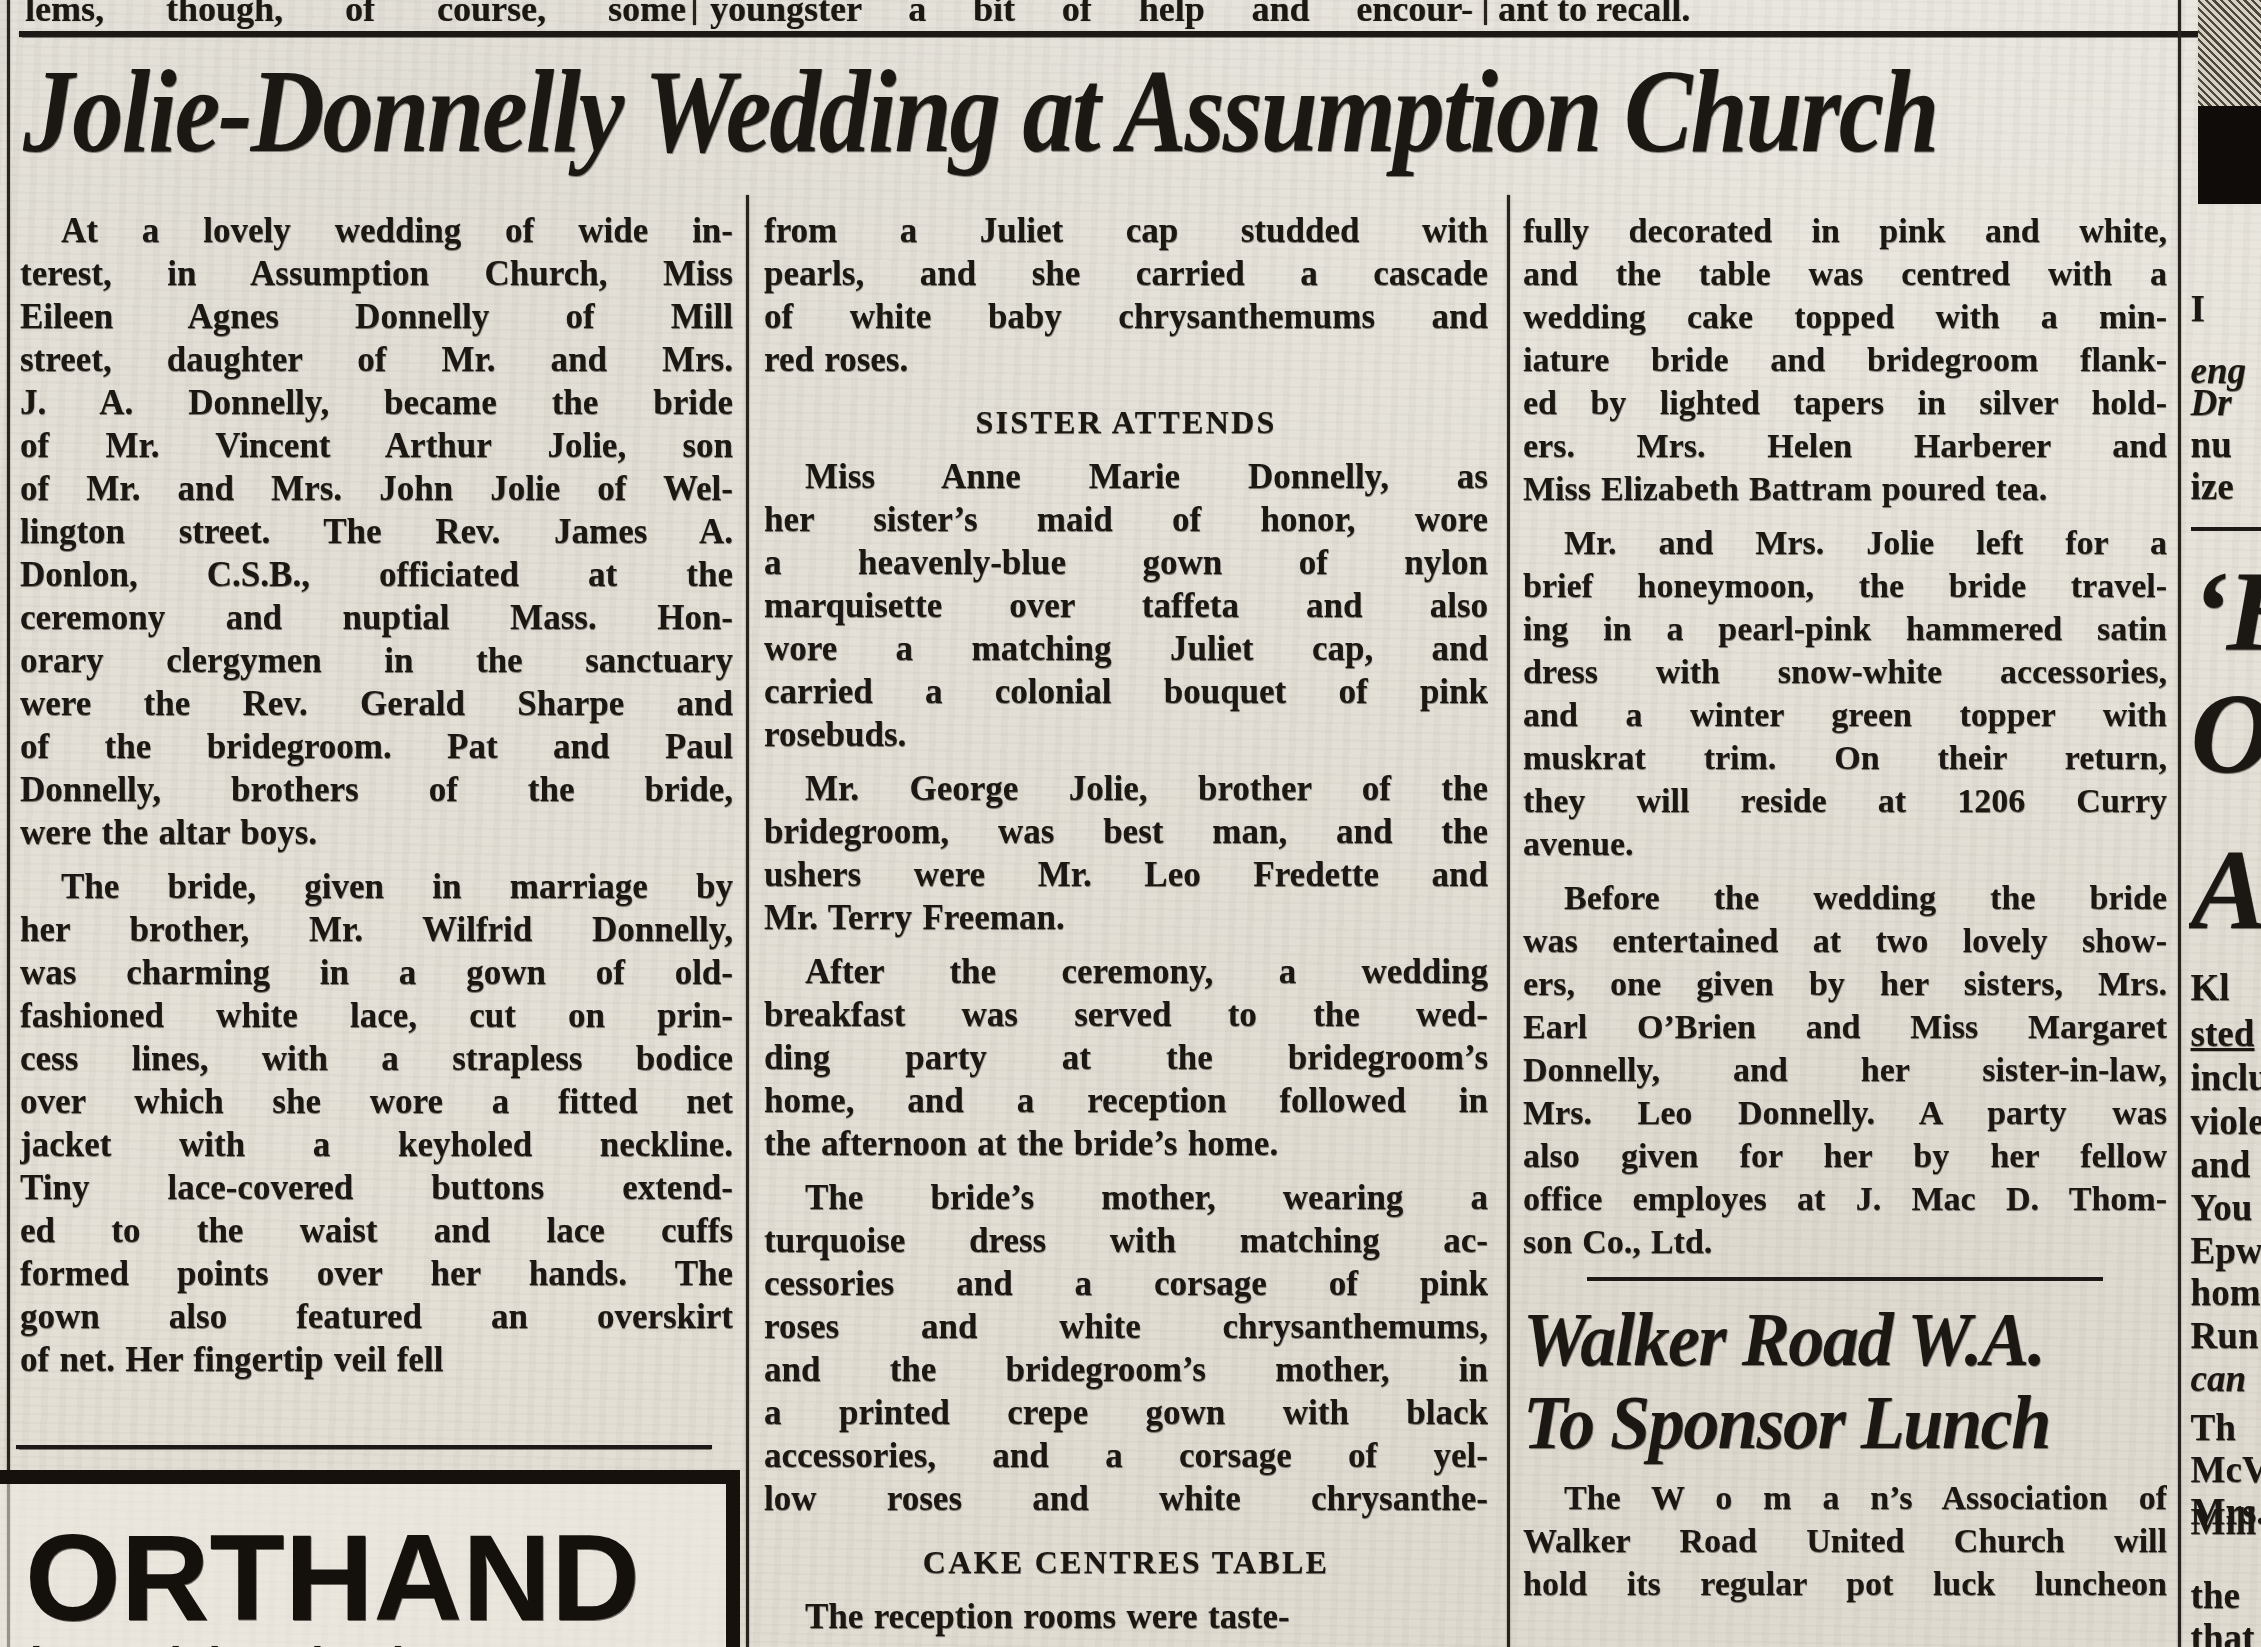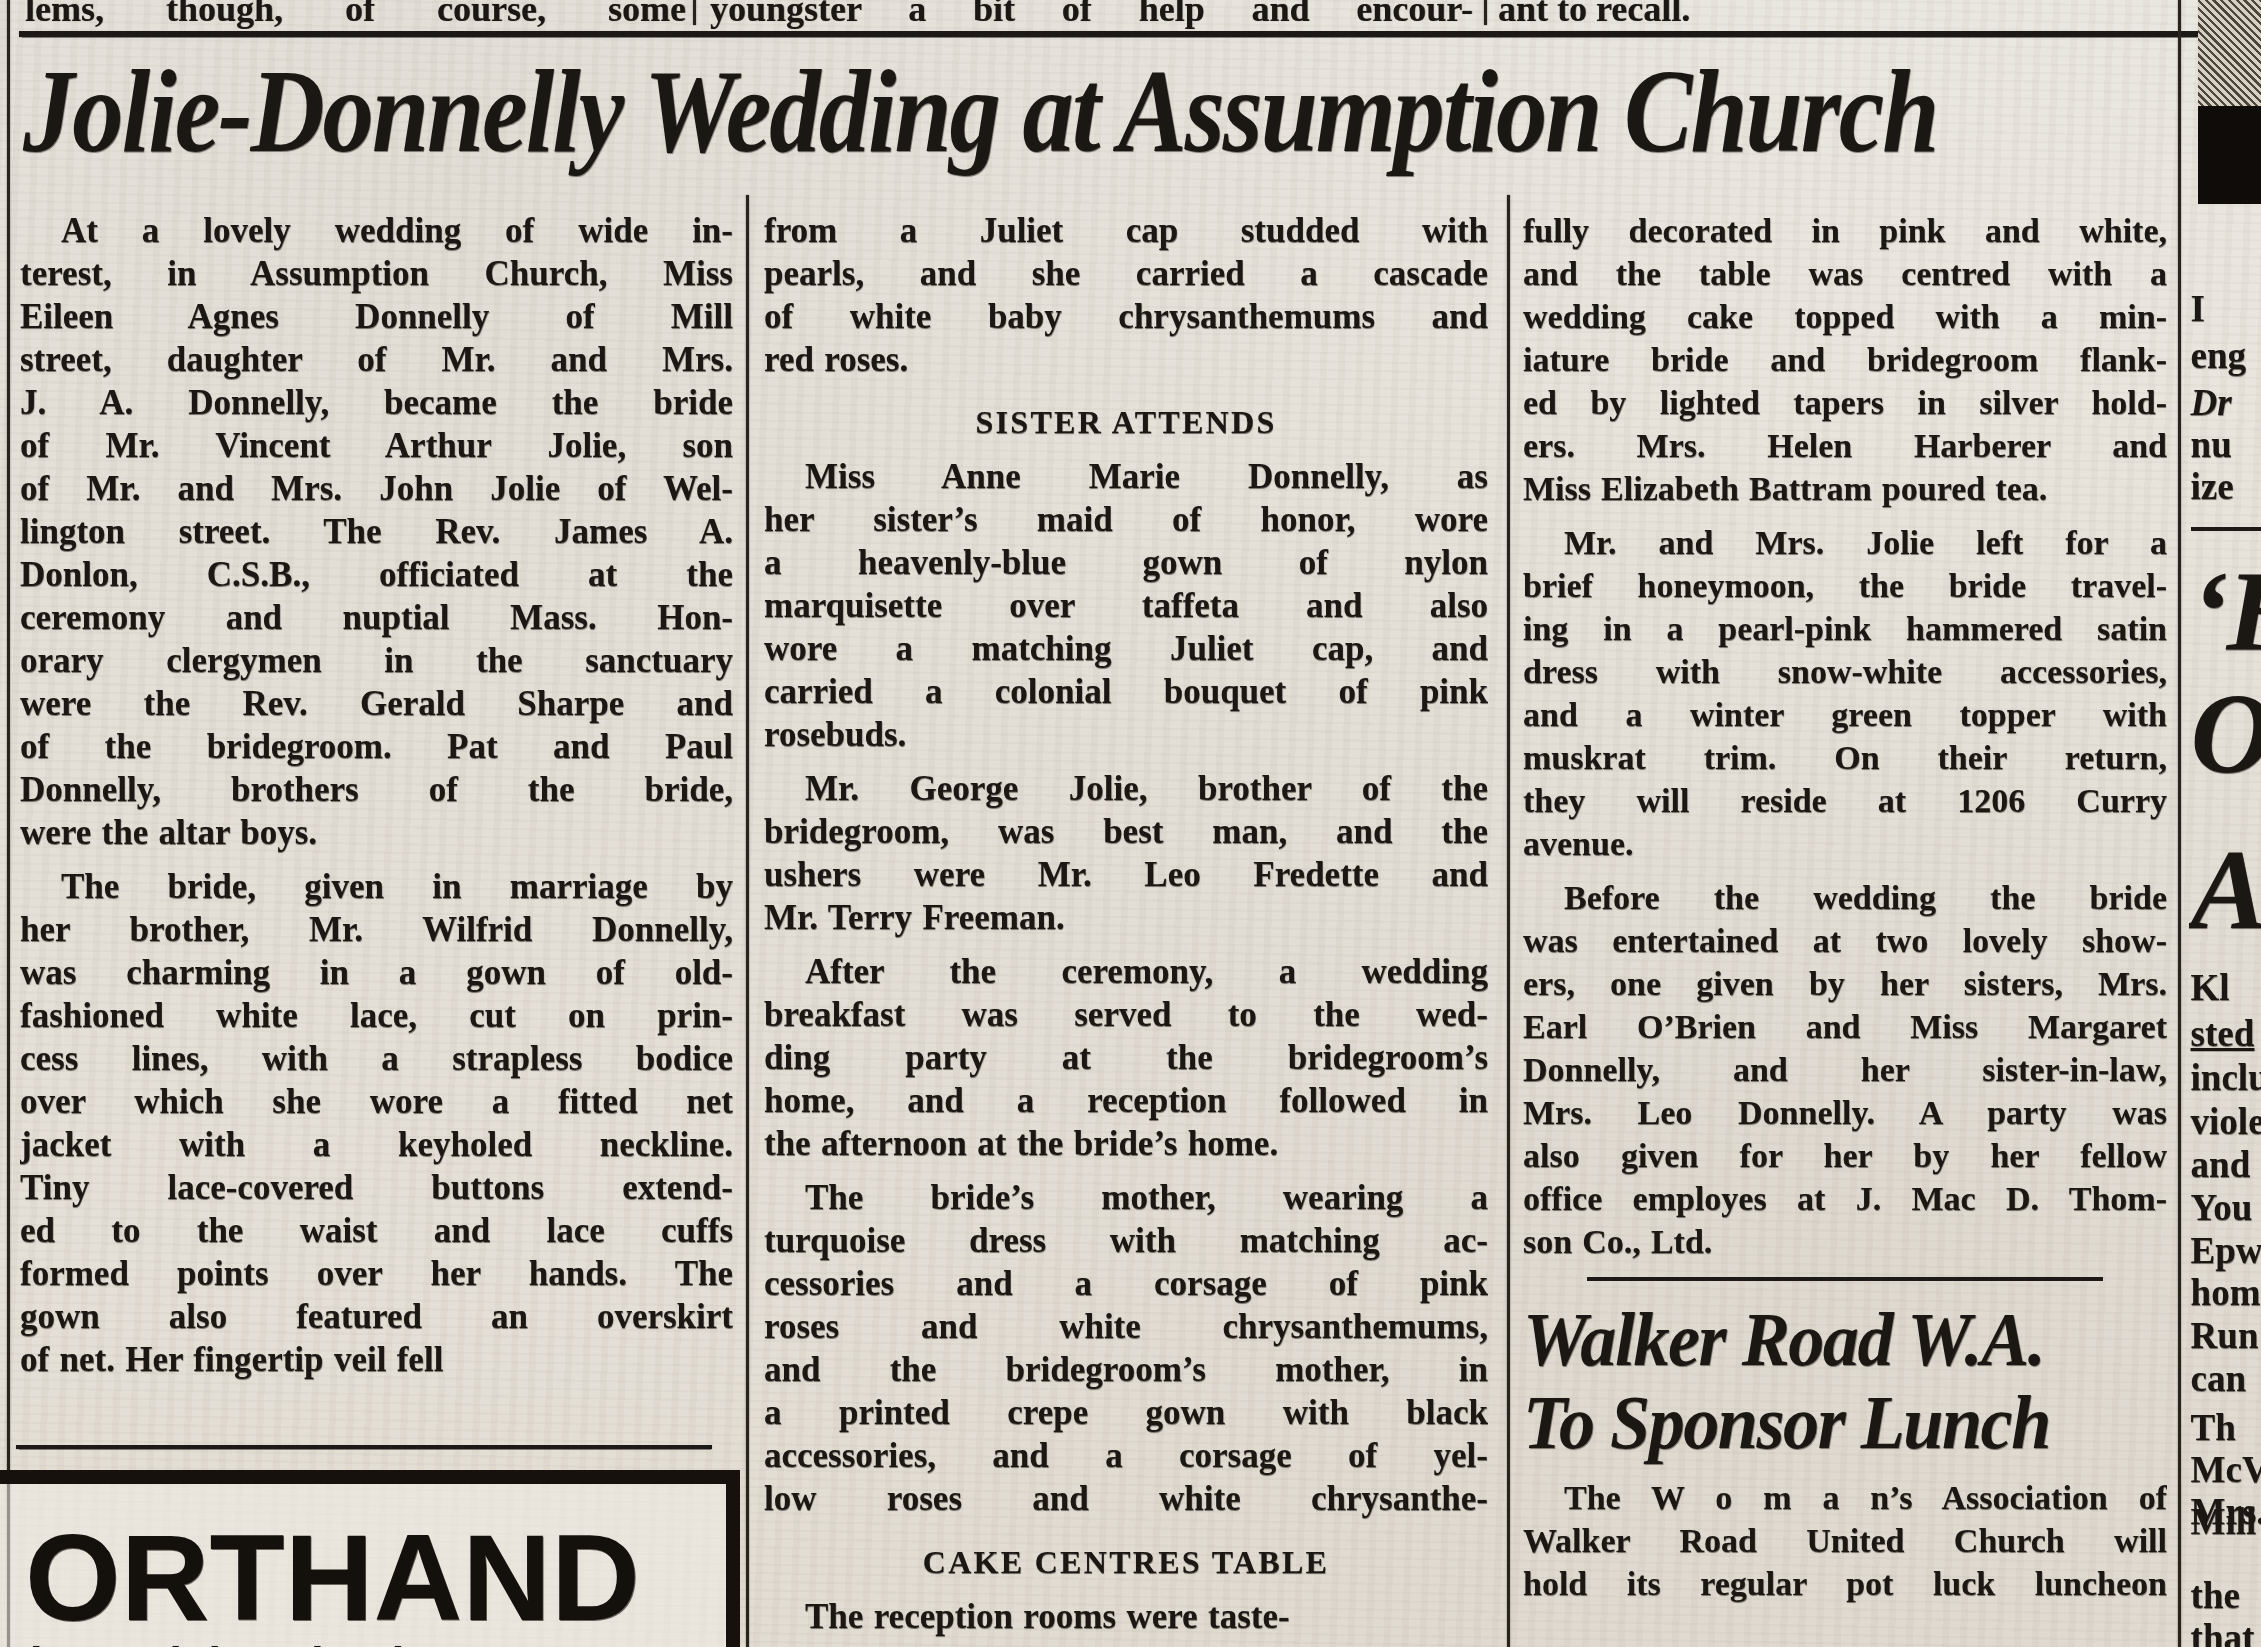--- a/index.html
+++ b/index.html
@@ -244,38 +244,38 @@
 
   <div id="adbox">
     <div id="adtitle">ORTHAND</div>
     <div id="adsub">ks at night school</div>
   </div>
 
   <div id="photo"></div>
 
   <div id="strip">
       <div class="frag body" style="top: 287px;">I</div>
-      <div class="frag body" style="top: 334px;">eng</div>
+      <div class="frag body" style="top: 349px; font-style: italic;">eng</div>
       <div class="frag body" style="top: 381px; font-style: italic;">Dr</div>
       <div class="frag body" style="top: 423px;">nu</div>
       <div class="frag body" style="top: 465px;">ize</div>
       <div class="frag rulefrag" style="top: 527px;"></div>
       <div class="frag big" style="top: 546px;">‘H</div>
       <div class="frag big" style="top: 668px;">O</div>
       <div class="frag big" style="top: 824px;">At</div>
       <div class="frag body" style="top: 966px;">Kl</div>
       <div class="frag body" style="top: 1012px; text-decoration: underline;">sted</div>
       <div class="frag body" style="top: 1056px;">inclu</div>
       <div class="frag body" style="top: 1100px;">viole</div>
       <div class="frag body" style="top: 1143px;">and</div>
       <div class="frag body" style="top: 1186px;">You</div>
       <div class="frag body" style="top: 1229px;">Epw</div>
       <div class="frag body" style="top: 1271px;">hom</div>
       <div class="frag body" style="top: 1314px;">Run</div>
-      <div class="frag body" style="top: 1357px;">can</div>
+      <div class="frag body" style="top: 1357px; font-style: italic;">can</div>
       <div class="frag body" style="top: 1406px;">Th</div>
       <div class="frag body" style="top: 1448px;">McV</div>
       <div class="frag body" style="top: 1490px;">Mrs.</div>
       <div class="frag body" style="top: 1500px; text-align: center;">Mill</div>
       <div class="frag body" style="top: 1574px;">the</div>
       <div class="frag body" style="top: 1616px;">that</div>
     </div>
 
 </div>
 

